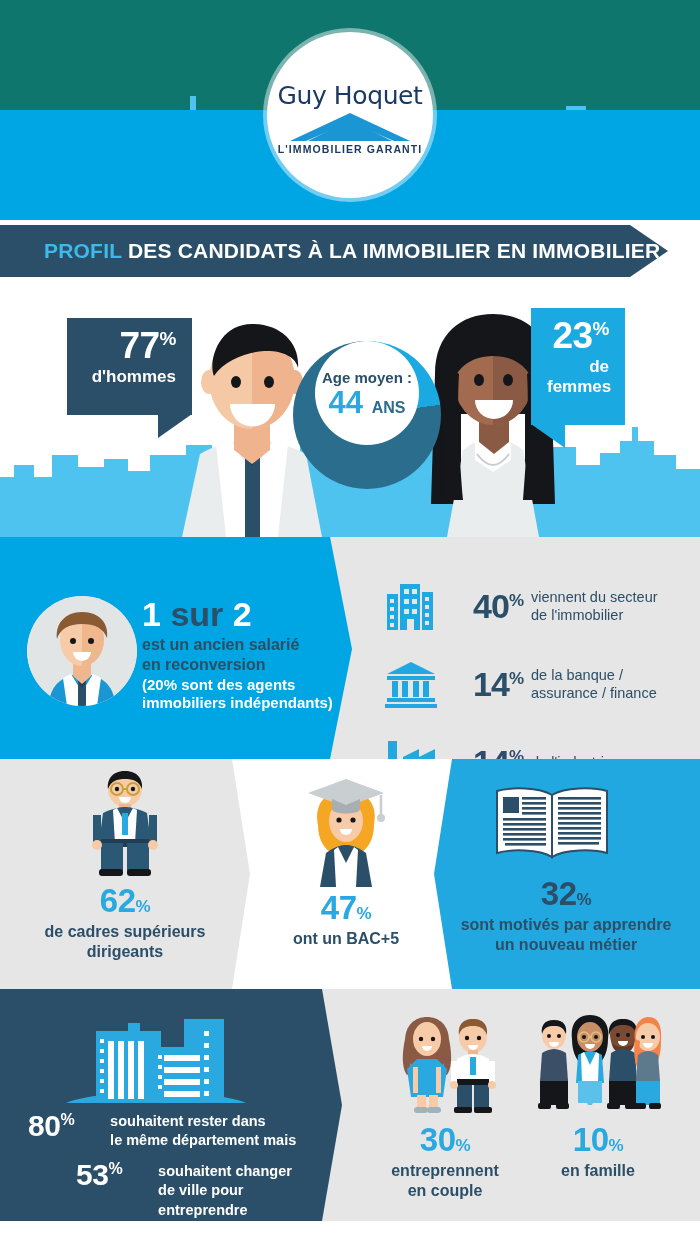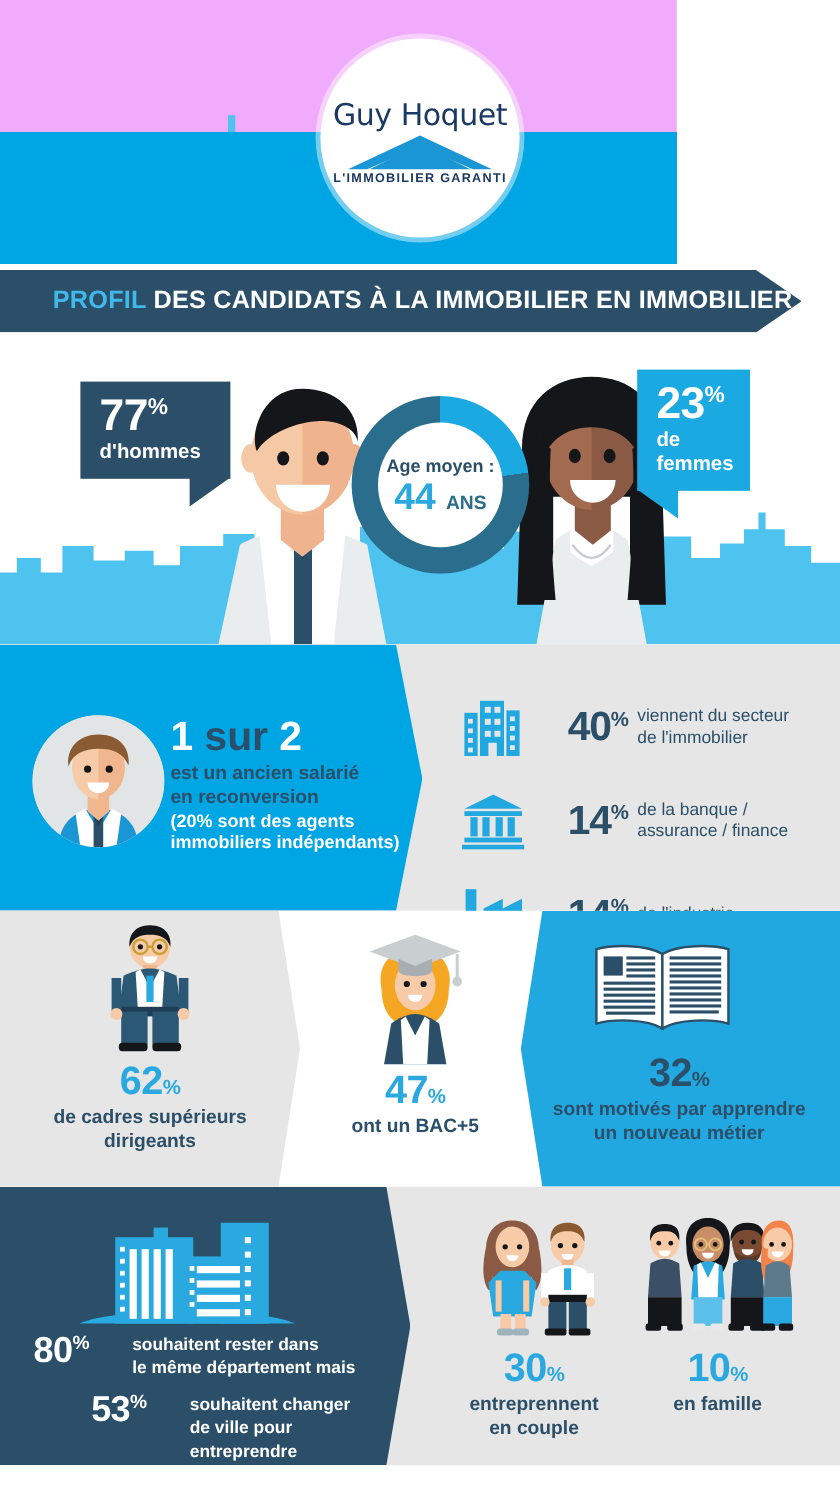--- a/index.html
+++ b/index.html
@@ -6,21 +6,21 @@
   body {
     width:700px; height:1242px;
     font-family:"Liberation Sans", sans-serif;
     background:#ffffff;
     overflow:hidden;
     position:relative;
   }
   .page { position:relative; width:700px; height:1242px; }
 
   
-  .header { position:relative; width:564px; height:220px; background:#f0abfc; overflow:hidden; }
+  .header { position:relative; width:700px; height:220px; background:#0f766e; overflow:hidden; }
   .sky-mid { position:absolute; left:0; bottom:0; width:700px; height:130px; }
   .sky-front { position:absolute; left:0; bottom:0; width:700px; height:110px; background:#00a5e3; }
   .logo-circle {
     position:absolute; left:267px; top:32px; width:166px; height:166px;
     border-radius:50%; background:#ffffff; box-shadow:0 0 0 4px rgba(255,255,255,.45);
     display:flex; flex-direction:column; align-items:center; justify-content:center;
   }
   .logo-name { font-family:"DejaVu Sans", sans-serif; font-size:25px; color:#1b3a63; letter-spacing:-.4px; margin-top:6px;}
   .logo-roof { width:124px; height:30px; margin-top:2px; }
   .logo-tag { font-size:10.5px; letter-spacing:1.1px; color:#1b3a63; font-weight:bold; margin-top:1px; }
@@ -34,37 +34,37 @@
     display:flex; align-items:center;
   }
   .titlebar .t { font-size:21px; font-weight:bold; letter-spacing:.2px; color:#ffffff; margin-left:44px; white-space:nowrap; }
   .titlebar .t .hl { color:#3fb8ea; }
 
   
   .sec2 { position:relative; width:700px; height:255px; background:#ffffff; overflow:hidden; }
   .sec2 .skyband { position:absolute; left:0; bottom:0; width:700px; height:112px; }
 
   .bubble {
-    position:absolute; padding:10px 16px 12px 16px; color:#ffffff; text-align:left;
+    position:absolute; padding:10px 16px 28px 16px; color:#ffffff; text-align:right;
   }
   .bubble .big { font-size:37px; font-weight:bold; line-height:.98; letter-spacing:-.5px; }
   .bubble .big .pc { font-size:19px; vertical-align:super; }
   .bubble .sub { font-size:17px; font-weight:bold; margin-top:3px; }
   .bubble-dark { left:67px; top:36px; width:125px; background:#2b4f68; }
   .bubble-dark .tail { position:absolute; right:-0px; bottom:-23px; width:0; height:0;
      border-left:34px solid #2b4f68; border-bottom:24px solid transparent; }
   .bubble-light { left:531px; top:26px; width:94px; background:#1ba9e1; }
   .bubble-light .tail { position:absolute; left:0px; bottom:-23px; width:0; height:0;
      border-right:34px solid #1ba9e1; border-bottom:24px solid transparent; }
 
   .person { position:absolute; }
   .donut {
-    position:absolute; left:293px; top:48px; width:148px; height:148px; border-radius:50%;
+    position:absolute; left:293px; top:59px; width:148px; height:148px; border-radius:50%;
     background: conic-gradient(#1ba9e1 0deg 82deg, #2b6d8c 82deg 360deg);
-    display:flex; align-items:center; justify-content:center; z-index:5;
+    display:flex; align-items:flex-start; justify-content:center; z-index:5;
   }
   .donut-hole {
     width:104px; height:104px; border-radius:50%; background:#ffffff;
     display:flex; flex-direction:column; align-items:center; justify-content:center;
   }
   .donut-hole .l1 { font-size:15px; font-weight:bold; color:#2b4f68; }
   .donut-hole .l2 { font-size:31px; font-weight:bold; color:#29a9e0; line-height:1; margin-top:1px; }
   .donut-hole .l2 .u { font-size:16px; color:#2b6d8c; }
 
   

